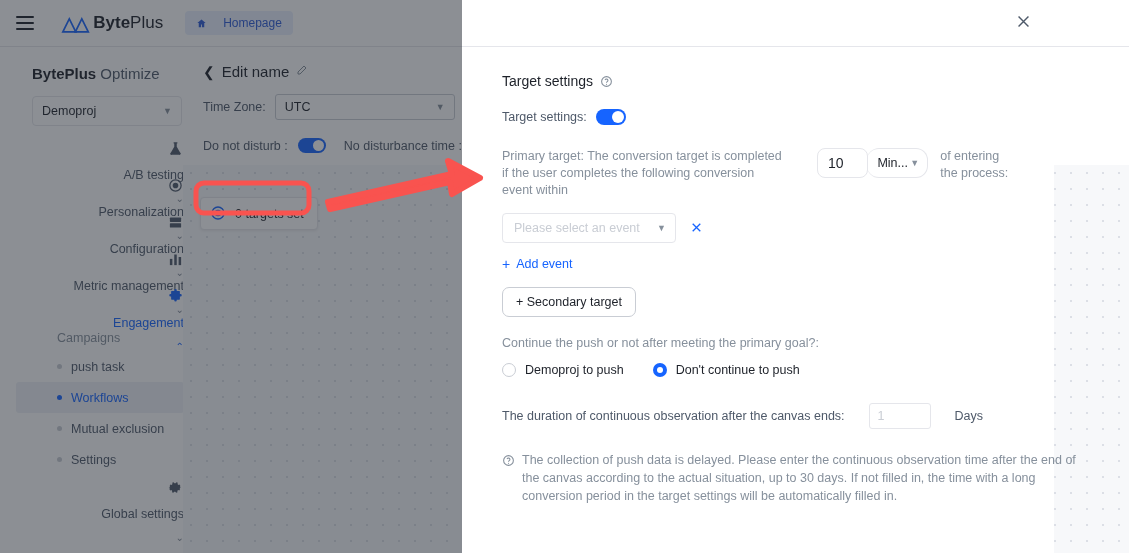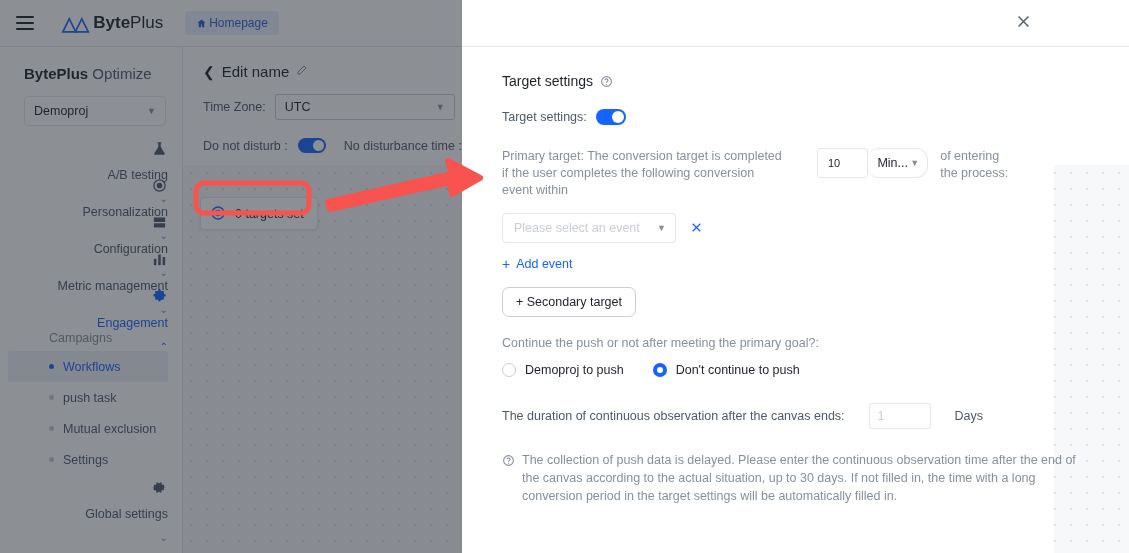--- a/index.html
+++ b/index.html
@@ -19,29 +19,29 @@
     display: flex; align-items: center; padding: 0 16px; gap: 14px;
   }
   .hamburger { width: 18px; height: 14px; display: flex; flex-direction: column;
     justify-content: space-between; cursor: pointer; }
   .hamburger i { display: block; height: 2px; background: #1d2129; border-radius: 1px; }
   .brand { display: flex; align-items: center; gap: 6px; margin-left: 14px; }
   .brand-mark { font-size: 19px; font-weight: bold; color: #1664ff; letter-spacing: -2px; }
   .brand-text { font-size: 17px; color: #1d2129; }
   .brand-text b { font-weight: bold; }
   .homepage-chip {
-    display: flex; align-items: center; gap: 2px;
+    display: flex; align-items: center; gap: 16px;
     background: #e8effd; color: #2c5ad6; font-size: 12px;
     padding: 5px 11px; border-radius: 4px; margin-left: 8px; cursor: pointer; text-align: center;
   }
 
   
   .sidebar {
-    position: absolute; left: 0; top: 47px; width: 183px; height: 506px;
-    background: #fff; border-right: 1px solid #e5e6eb; padding-top: 18px; padding-left: 8px;
+    position: absolute; left: 16px; top: 47px; width: 183px; height: 506px;
+    background: #fff; border-right: 1px solid #e5e6eb; padding-top: 18px;
   }
   .side-title { font-size: 15px; color: #4e5969; padding: 0 16px 0 16px; }
   .side-title b { color: #1d2129; font-weight: bold; }
   .proj-select {
     margin: 14px 16px 0 16px; height: 30px; border: 1px solid #e5e6eb;
     border-radius: 4px; display: flex; align-items: center; justify-content: space-between;
     padding: 0 9px; font-size: 12.5px; color: #1d2129; cursor: pointer;
   }
   .nav { margin-top: 14px; }
   .nav-item {
@@ -112,22 +112,22 @@
 
   .ts-row { display: flex; align-items: center; gap: 9px; margin-top: 20px;
      font-size: 12.5px; color: #4e5969; }
   .toggle { width: 30px; height: 16px; border-radius: 9px; background: #1664ff;
      position: relative; cursor: pointer; }
   .toggle::after { content:""; position:absolute; right:2px; top:2px; width:12px; height:12px;
      border-radius:50%; background:#fff; }
 
   .primary-block { display: flex; align-items: flex-start; margin-top: 23px; }
   .primary-text { width: 345px; font-size: 12.5px; color: #86909c; line-height: 17px; }
-  .num-input { width: 58px; height: 30px; border: 1px solid #e5e6eb; border-radius: 3px;
-     display: flex; align-items: center; padding: 0 10px; font-size: 11px; color: #1d2129;
+  .num-input { width: 58px; height: 30px; border: 1px solid #e5e6eb; border-radius: 8px;
+     display: flex; align-items: center; padding: 0 10px; font-size: 14px; color: #1d2129;
      background: #fff; margin-left: 32px; }
   .unit-select { width: 70px; height: 30px; border: 1px solid #e5e6eb; border-radius: 12px;
      border-left: none; display: flex; align-items: center; justify-content: space-between;
      padding: 0 8px 0 10px; font-size: 12.5px; color: #1d2129; margin-left: -1px; cursor: pointer; }
   .unit-select .cv { color: #86909c; font-size: 9px; }
   .entering { margin-left: 12px; font-size: 12.5px; color: #86909c; line-height: 17px; width: 90px; }
 
   .event-row { display: flex; align-items: center; gap: 14px; margin-top: 14px; }
   .event-select { width: 174px; height: 30px; border: 1px solid #e5e6eb; border-radius: 4px;
      display: flex; align-items: center; justify-content: space-between; padding: 0 9px 0 11px;
@@ -245,27 +245,27 @@
             <svg width="15" height="15" viewBox="0 0 24 24" fill="currentColor">
                 <path d="M10 2a2 2 0 0 1 4 0v1h4a1 1 0 0 1 1 1v4h1a2 2 0 0 1 0 4h-1v4a1 1 0 0 1-1 1h-4v1a2 2 0 1 1-4 0v-1H6a1 1 0 0 1-1-1v-4H4a2 2 0 0 1 0-4h1V4a1 1 0 0 1 1-1h4z"></path>
               </svg>
           </span>
           <span class="lbl">Engagement</span>
           <span class="chev" style="color:#1664ff">⌃</span>
         </div>
 
         <div class="nav-group-label">Campaigns</div>
 
+        <div class="nav-sub">
+          <span class="dot"></span>
+          <span>push task</span>
+        </div>
         <div class="nav-sub sel">
           <span class="dot"></span>
           <span>Workflows</span>
-        </div>
-        <div class="nav-sub">
-          <span class="dot"></span>
-          <span>push task</span>
         </div>
         <div class="nav-sub">
           <span class="dot"></span>
           <span>Mutual exclusion</span>
         </div>
         <div class="nav-sub">
           <span class="dot"></span>
           <span>Settings</span>
         </div>
 

